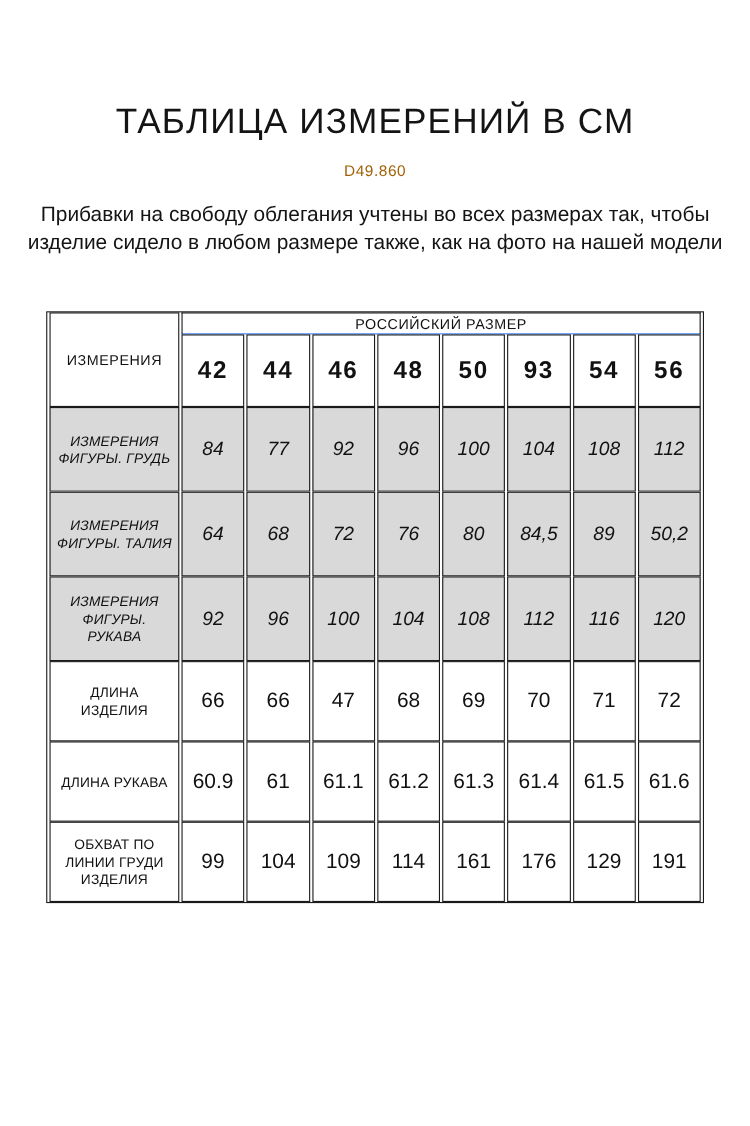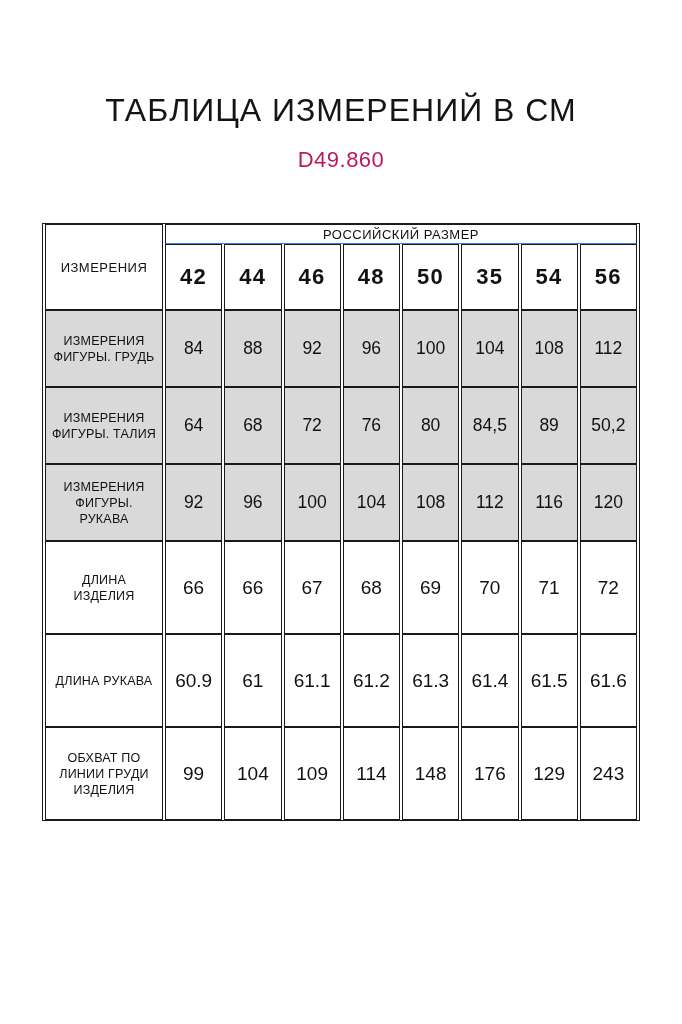--- a/index.html
+++ b/index.html
@@ -23,23 +23,23 @@
   .title {
     margin: 0;
     padding-top: 92px;
     font-size: 32px;
     font-weight: 400;
     letter-spacing: 1px;
     color: #141414;
   }
   .product-code {
     margin-top: 18px;
-    font-size: 22px;
+    font-size: 14px;
     letter-spacing: 0.5px;
-    color: #be185d;
+    color: #a16207;
   }
   .note {
     margin: 20px auto 0;
     width: 640px;
     font-size: 19px;
     line-height: 25px;
     color: #141414;
   }
   table.size-table {
     table-layout: fixed;
@@ -74,34 +74,36 @@
     font-size: 22px;
     font-weight: 700;
     letter-spacing: 1.5px;
   }
   td.row-label {
     font-size: 12.5px;
     line-height: 16px;
     letter-spacing: 0.2px;
   }
   td.value-cell { font-size: 19px; }
-  tr.body-row td { height: 93px; }
+  tr.body-row td { height: 73px; }
   tr.shaded { background: #d9d9d9; }
   tr.shaded td {
     background: #d9d9d9;
+    font-style: italic;
   }
   tr.shaded td { height: 77px; }
   tr.shaded td.value-cell { font-size: 17.5px; }
 </style>
 </head>
 <body>
 
 <div class="page">
   <h1 class="title">ТАБЛИЦА ИЗМЕРЕНИЙ В СМ</h1>
   <div class="product-code">D49.860</div>
+  <p class="note">Прибавки на свободу облегания учтены во всех размерах так, чтобы изделие сидело в любом размере также, как на фото на нашей модели</p>
 
   <table class="size-table">
     <colgroup>
       <col class="label-col">
     <col>
         <col>
         <col>
         <col>
         <col>
         <col>
@@ -112,28 +114,28 @@
       <tr class="header-group">
         <td class="corner-cell" rowspan="2">ИЗМЕРЕНИЯ</td>
         <th class="group-header" id="group-header-cell" colspan="8">РОССИЙСКИЙ РАЗМЕР</th>
       </tr>
       <tr class="header-sizes" id="size-header-row">
           <th class="size-cell">42</th>
           <th class="size-cell">44</th>
           <th class="size-cell">46</th>
           <th class="size-cell">48</th>
           <th class="size-cell">50</th>
-          <th class="size-cell">35</th>
+          <th class="size-cell">93</th>
           <th class="size-cell">54</th>
           <th class="size-cell">56</th>
         </tr>
     <tr class="body-row shaded">
           <td class="row-label">ИЗМЕРЕНИЯ ФИГУРЫ. ГРУДЬ</td>
           <td class="value-cell">84</td>
-          <td class="value-cell">88</td>
+          <td class="value-cell">77</td>
           <td class="value-cell">92</td>
           <td class="value-cell">96</td>
           <td class="value-cell">100</td>
           <td class="value-cell">104</td>
           <td class="value-cell">108</td>
           <td class="value-cell">112</td>
         </tr>
         <tr class="body-row shaded">
           <td class="row-label">ИЗМЕРЕНИЯ ФИГУРЫ. ТАЛИЯ</td>
           <td class="value-cell">64</td>
@@ -153,21 +155,21 @@
           <td class="value-cell">104</td>
           <td class="value-cell">108</td>
           <td class="value-cell">112</td>
           <td class="value-cell">116</td>
           <td class="value-cell">120</td>
         </tr>
         <tr class="body-row plain">
           <td class="row-label">ДЛИНА ИЗДЕЛИЯ</td>
           <td class="value-cell">66</td>
           <td class="value-cell">66</td>
-          <td class="value-cell">67</td>
+          <td class="value-cell">47</td>
           <td class="value-cell">68</td>
           <td class="value-cell">69</td>
           <td class="value-cell">70</td>
           <td class="value-cell">71</td>
           <td class="value-cell">72</td>
         </tr>
         <tr class="body-row plain">
           <td class="row-label">ДЛИНА РУКАВА</td>
           <td class="value-cell">60.9</td>
           <td class="value-cell">61</td>
@@ -177,20 +179,20 @@
           <td class="value-cell">61.4</td>
           <td class="value-cell">61.5</td>
           <td class="value-cell">61.6</td>
         </tr>
         <tr class="body-row plain">
           <td class="row-label">ОБХВАТ ПО ЛИНИИ ГРУДИ ИЗДЕЛИЯ</td>
           <td class="value-cell">99</td>
           <td class="value-cell">104</td>
           <td class="value-cell">109</td>
           <td class="value-cell">114</td>
-          <td class="value-cell">148</td>
+          <td class="value-cell">161</td>
           <td class="value-cell">176</td>
           <td class="value-cell">129</td>
-          <td class="value-cell">243</td>
+          <td class="value-cell">191</td>
         </tr>
       </tbody>
   </table>
 </div>
 
 </body></html>

